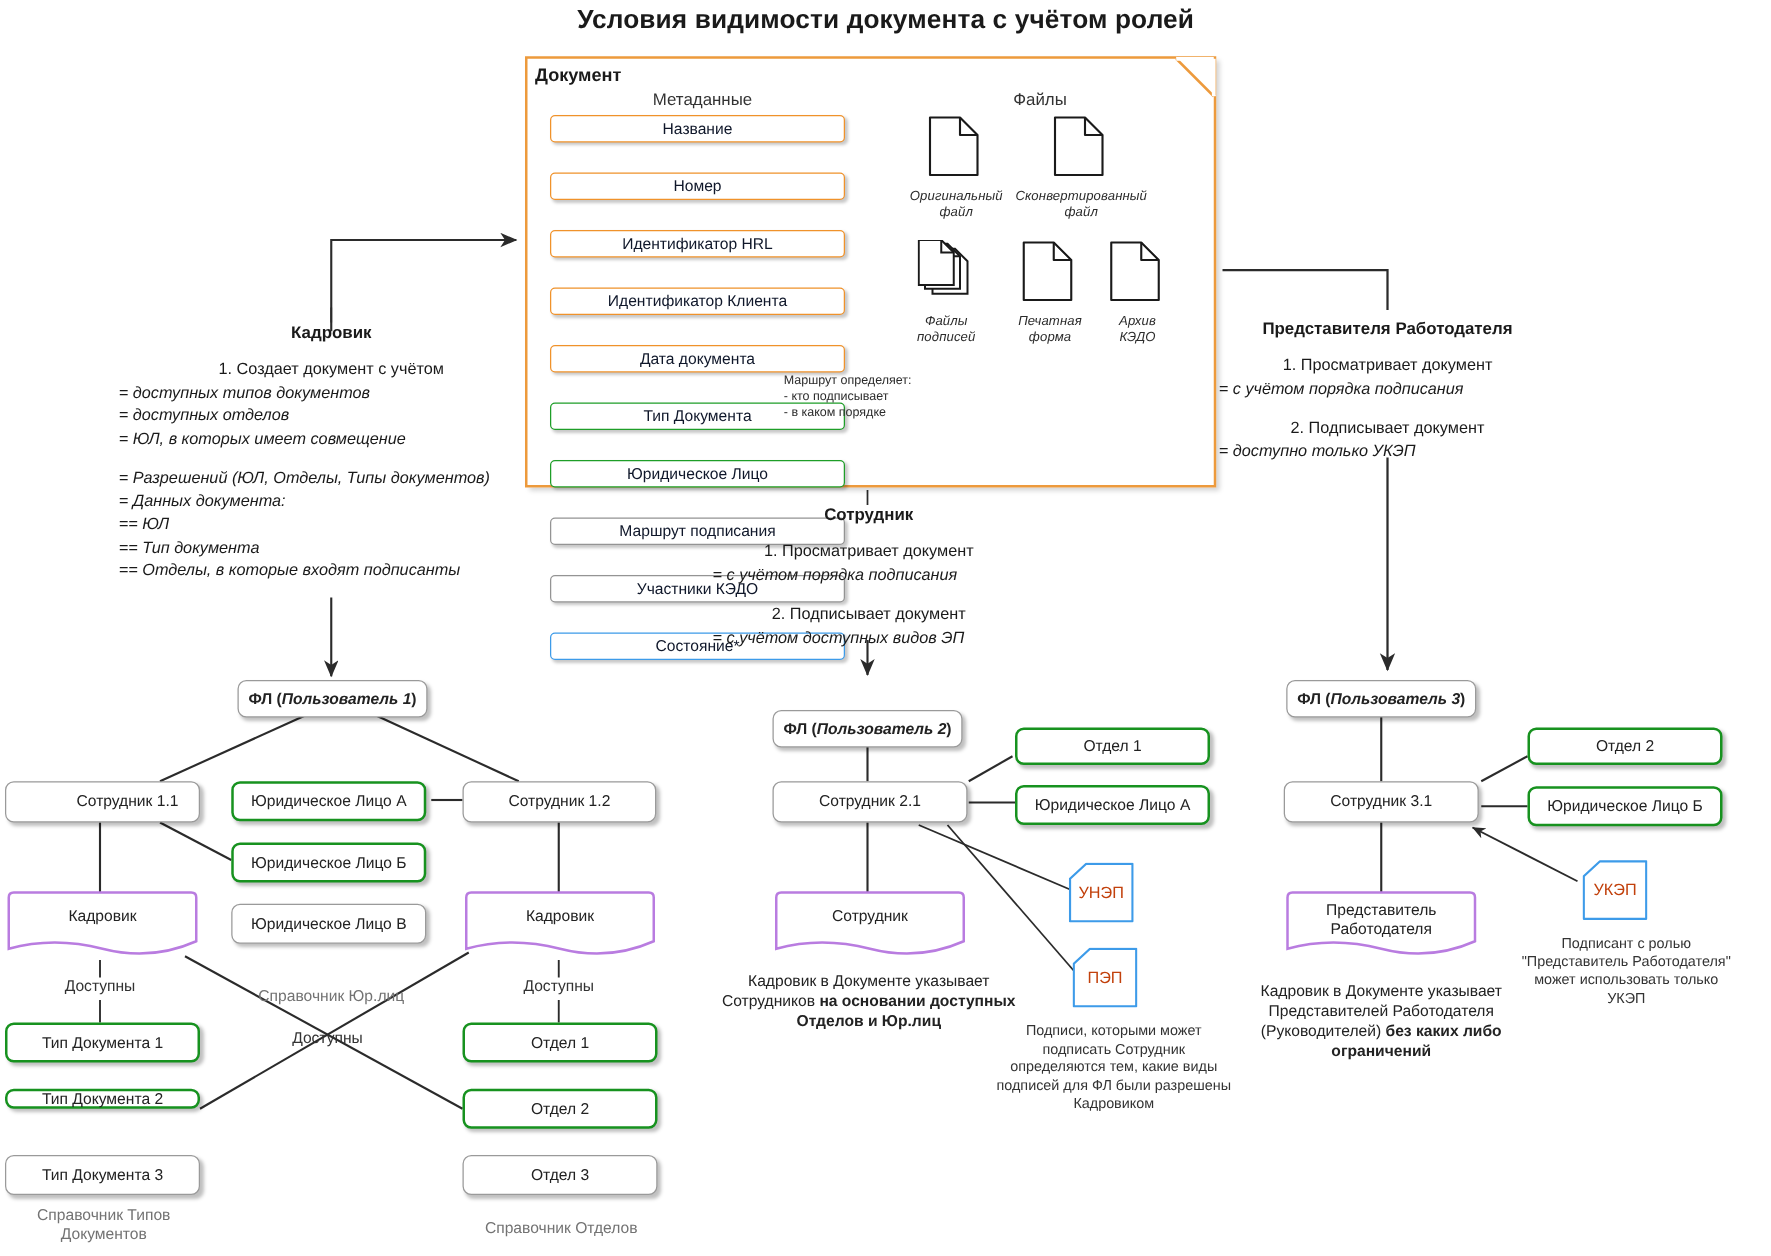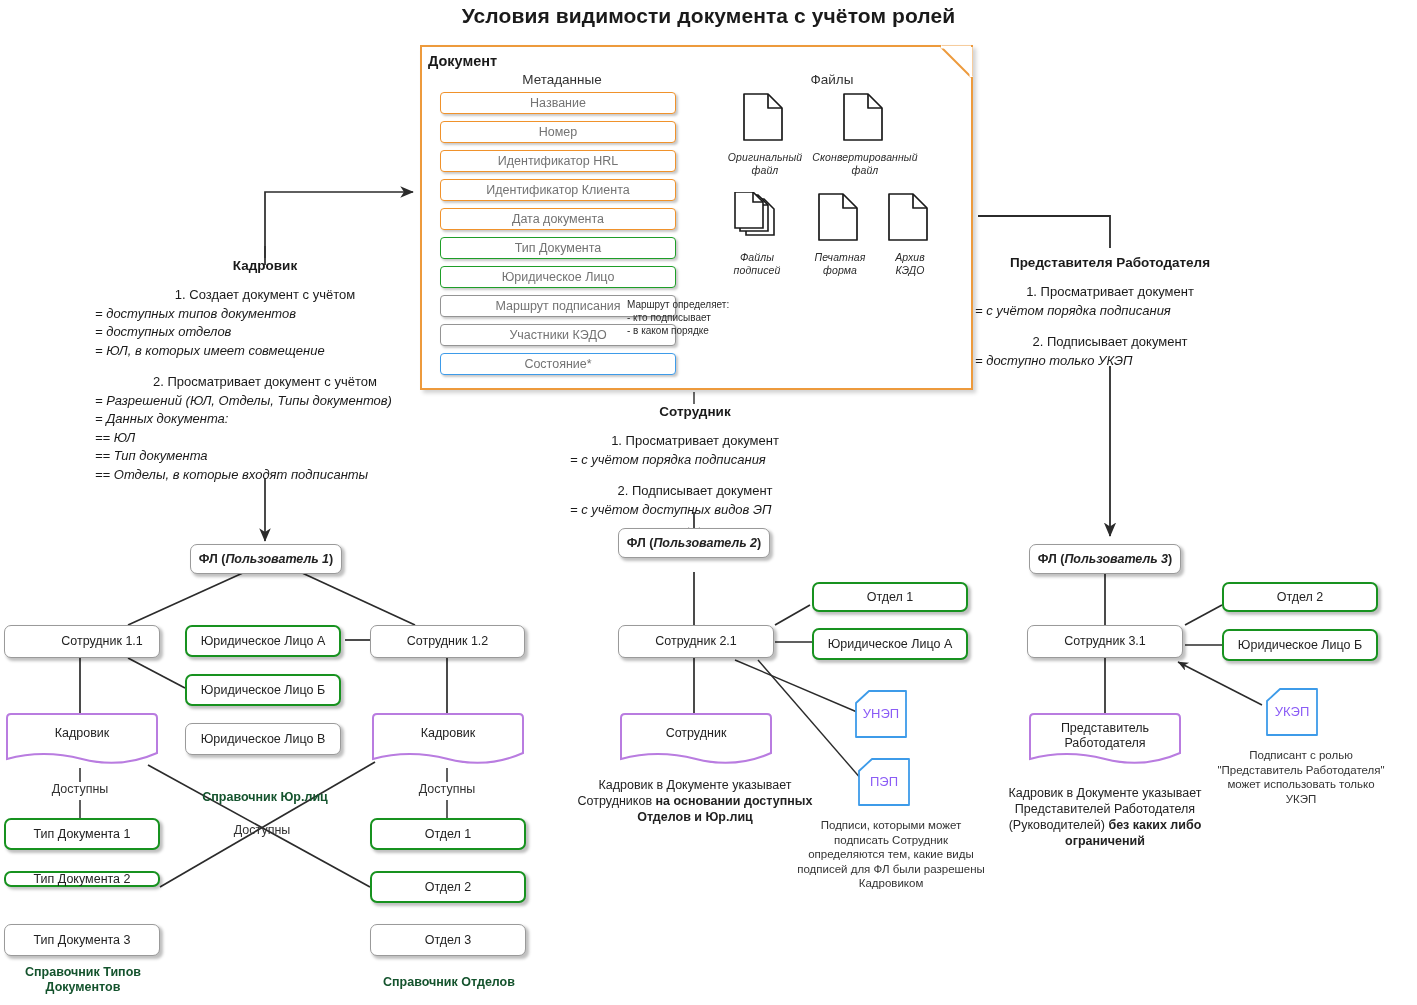--- a/index.html
+++ b/index.html
@@ -40,22 +40,22 @@
   #doc-title {
     position:absolute; left:6px; top:6px;
     font-size:14.5px; font-weight:bold;
   }
   #meta-head { position:absolute; left:15px; top:25px; width:250px; text-align:center; font-size:13.5px; color:#333; }
   #files-head { position:absolute; left:290px; top:25px; width:240px; text-align:center; font-size:13.5px; color:#333; }
 
   .meta-list { position:absolute; left:18px; top:45px; width:236px; }
   .meta-item {
     height:22px; line-height:20px; text-align:center; font-size:12.5px;
-    border:1.6px solid #999; border-radius:4px; margin-bottom:7px;
-    background:#fff; color:#737373;
+    border:1.6px solid #999; border-radius:4px; margin-bottom:24px;
+    background:#fff; color:#0f172a;
     box-shadow: 2px 2px 2.5px rgba(0,0,0,.22);
   }
   .meta-item.orange { border-color:#F0922B; }
   .meta-item.green  { border-color:#1E9E28; }
   .meta-item.blue   { border-color:#3D9BE9; }
   .meta-item.grey   { border-color:#949494; }
 
   
   .file-group { position:absolute; }
   .file-ic { position:relative; width:46px; height:56px; margin:0 auto; }
@@ -101,27 +101,27 @@
   }
   .docnode .lbl {
     position:absolute; left:0; right:0; top:14px;
   }
   .docnode svg { display:block; }
 
   
   .signode { position:absolute; }
   .signode .lbl {
     position:absolute; left:0; right:0; top:24px;
-    text-align:center; font-size:13px; color:#8b5cf6;
+    text-align:center; font-size:13px; color:#c2410c;
   }
   .signode svg { display:block; }
 
   
   .cap { position:absolute; font-size:12.5px; color:#333; text-align:center; line-height:15px; }
-  .cap.b { font-weight:bold; color:#14532d; }
+  .cap.b { font-weight:normal; color:#737373; }
   .note { position:absolute; font-size:12.5px; color:#222; text-align:center; line-height:16px; }
   .note b { font-weight:bold; }
   .note.sm { font-size:11.5px; line-height:14.5px; color:#333; }
 </style>
 </head>
 <body>
 
 <div id="canvas">
 
   <div id="page-title">Условия видимости документа с учётом ролей</div>
@@ -266,21 +266,20 @@
   <div id="route-note">Маршрут определяет:<br>- кто подписывает<br>- в каком порядке</div>
 
   <div class="abs" style="left:95px; top:258px; width:340px;">
     <div class="role-title">Кадровик</div>
     <div class="role-body" id="hr-body" style="margin-top:13px;">
         <div class="num">1. Создает документ с учётом</div>
         <div class="it" style="text-align: left;">= доступных типов документов</div>
         <div class="it" style="text-align: left;">= доступных отделов</div>
         <div class="it" style="text-align: left;">= ЮЛ, в которых имеет совмещение</div>
         <div style="height:13px"></div>
-        <div class="num">2. Просматривает документ с учётом</div>
         <div class="it" style="text-align: left;">= Разрешений (ЮЛ, Отделы, Типы документов)</div>
         <div class="it" style="text-align: left;">= Данных документа:</div>
         <div class="it" style="text-align: left;">== ЮЛ</div>
         <div class="it" style="text-align: left;">== Тип документа</div>
         <div class="it" style="text-align: left;">== Отделы, в которые входят подписанты</div>
       </div>
   </div>
 
   <div class="abs" style="left:570px; top:404px; width:250px;">
     <div class="role-title">Сотрудник</div>
@@ -365,21 +364,21 @@
       <div class="node" style="left: 370px; top: 924px; width: 156px; height: 32px;">
         <span>Отдел 3</span>
       </div>
     </div>
   <div class="cap b" style="left:370px;top:975px;width:158px;">Справочник Отделов</div>
 
   <div class="cap" style="left:30px;top:782px;width:100px;">Доступны</div>
   <div class="cap" style="left:397px;top:782px;width:100px;">Доступны</div>
   <div class="cap" style="left:212px;top:823px;width:100px;">Доступны</div>
 
-  <div class="node" style="left:618px;top:528px;width:152px;height:30px;">
+  <div class="node" style="left:618px;top:568px;width:152px;height:30px;">
     <span><span class="plain">ФЛ (</span><span class="ital">Пользователь 2</span><span class="plain">)</span></span>
   </div>
   <div class="node" style="left:618px;top:625px;width:156px;height:33px;">
     <span>Сотрудник 2.1</span>
   </div>
   <div class="docnode" style="left:618px;top:712px;width:156px;height:56px;">
     <svg width="156" height="56" viewBox="0 0 156 56">
       <path d="M3,6 Q3,2 7,2 L149,2 Q153,2 153,6 L153,41 Q117,57 78,47 Q39,37 3,47 Z" fill="#ffffff" stroke="#B97CE0" stroke-width="2"></path>
     </svg>
     <div class="lbl">Сотрудник</div>

